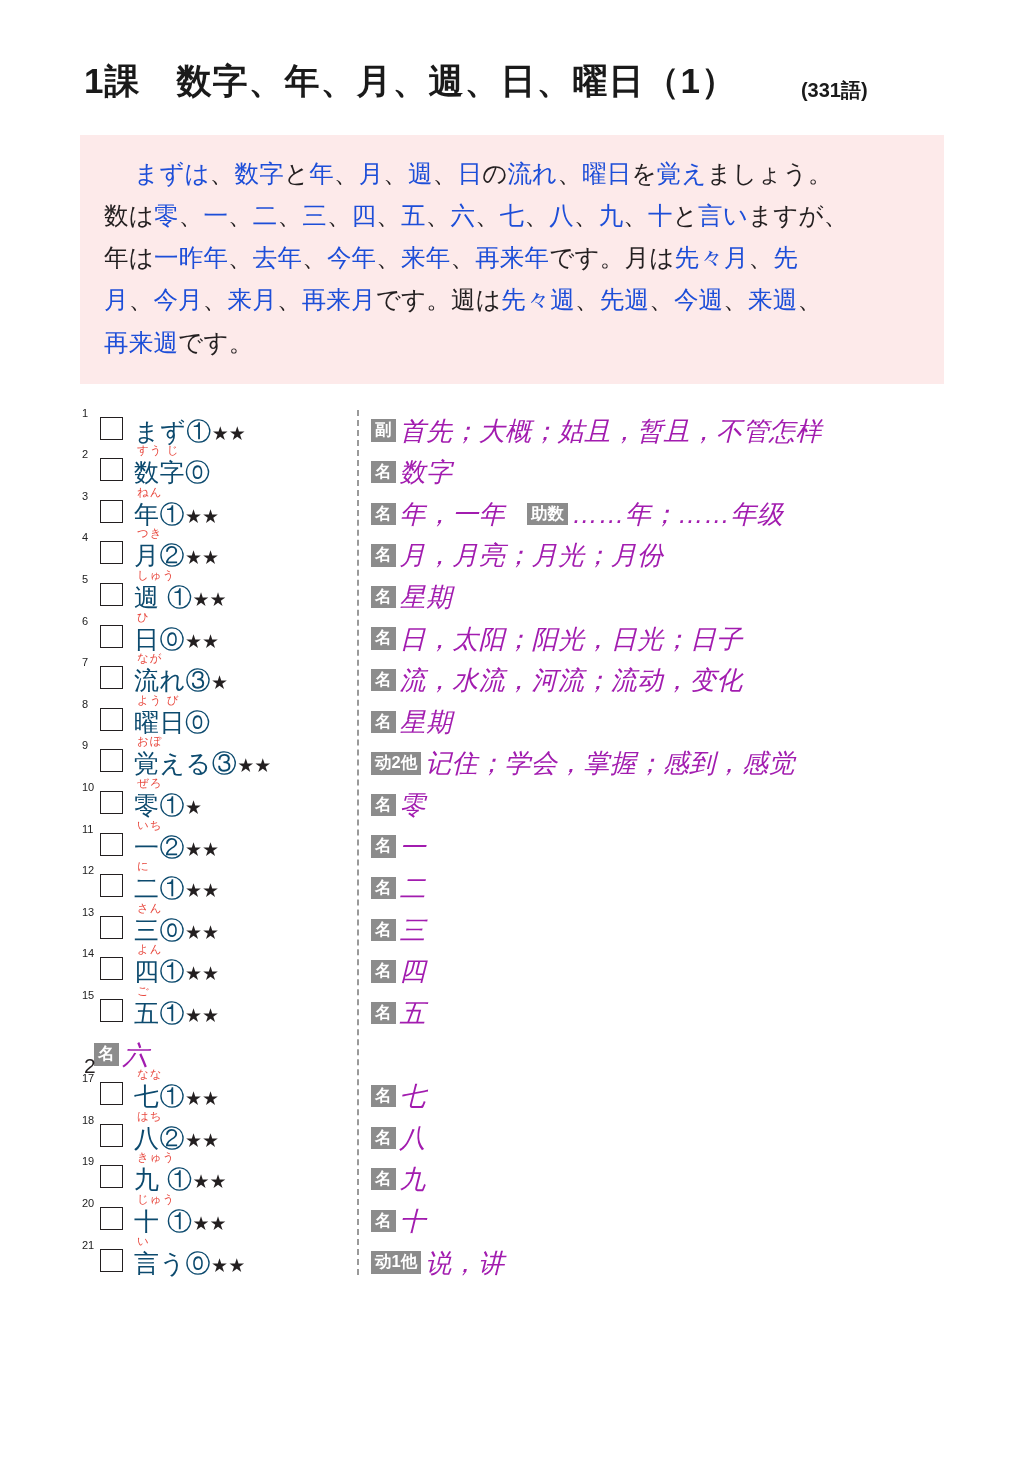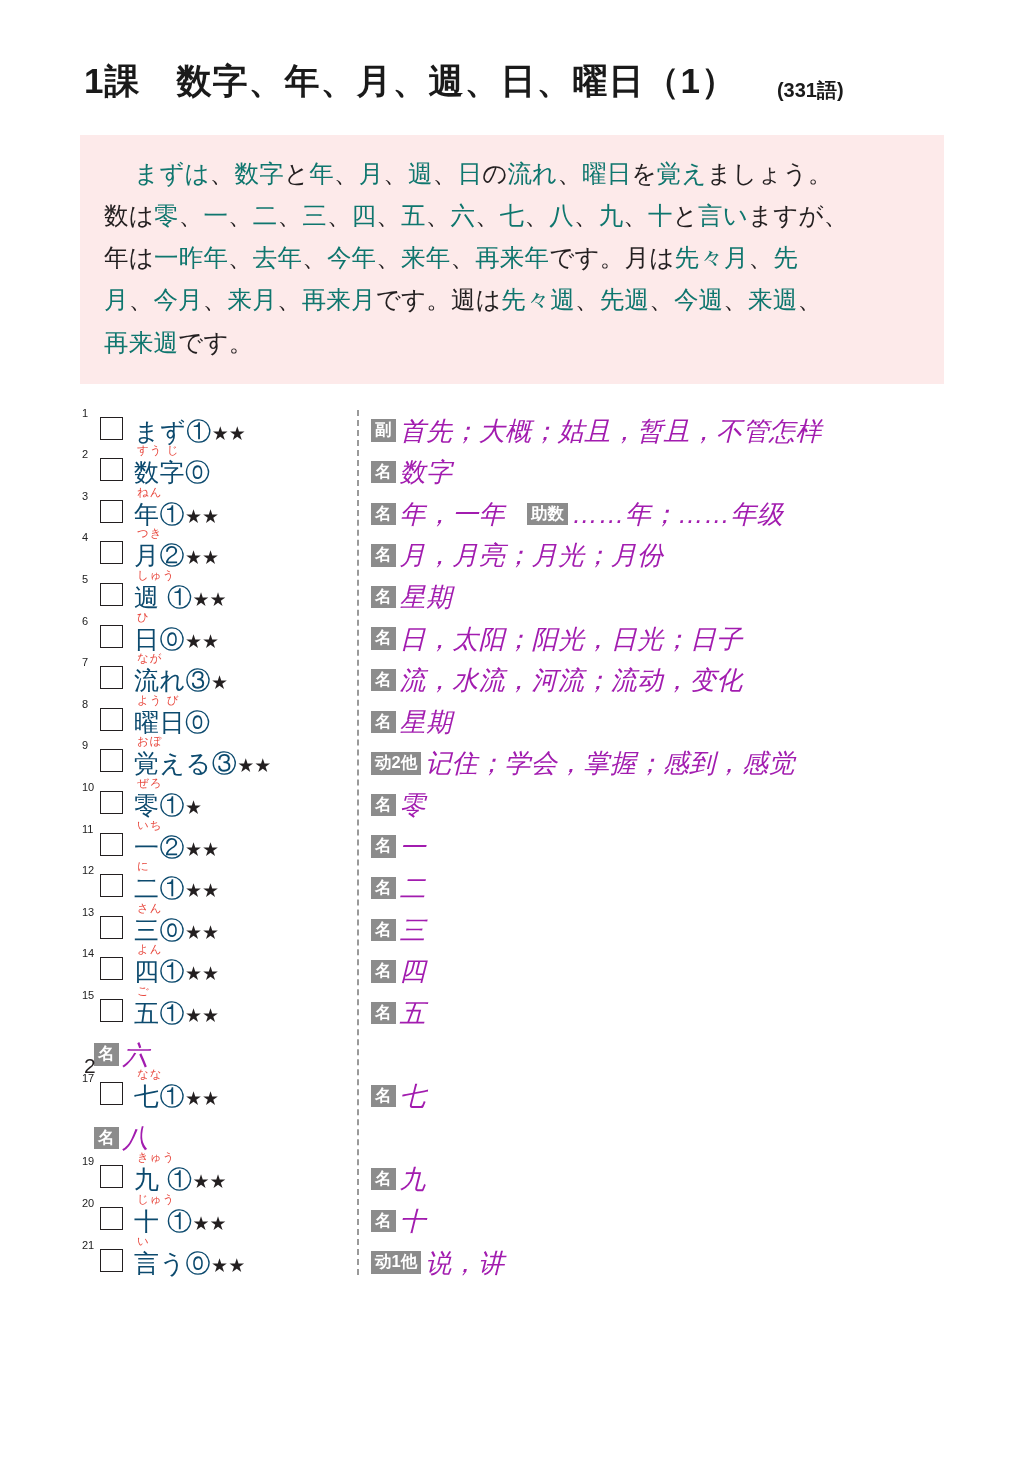--- a/index.html
+++ b/index.html
@@ -32,40 +32,40 @@
     padding-left: 4px;
   }
   .lesson-title {
     font-size: 35px;
     font-weight: bold;
     letter-spacing: 1px;
     color: #1a1a1a;
     white-space: nowrap;
   }
   .word-count {
-    margin-left: 40px;
+    margin-left: 64px;
     font-size: 20px;
     font-weight: bold;
     color: #1a1a1a;
     white-space: nowrap;
     position: relative;
     top: 4px;
   }
 
   
   .intro {
     margin-top: 30px;
     background: #fdeaea;
     padding: 18px 24px 20px 24px;
     font-size: 24.5px;
     line-height: 1.72;
     color: #231f20;
     letter-spacing: 0.2px;
   }
-  .intro .r { color: #0f766e; }
+  .intro .r { color: #1d4ed8; }
   .intro .indent { display: inline-block; width: 30px; }
 
   
   .list {
     margin-top: 22px;
     position: relative;
   }
   .divider {
     position: absolute;
     left: 277px;
@@ -397,20 +397,27 @@
             <span class="chk"></span>
           </div>
           <div class="word"><span class="kana">なな</span><span class="jp">七①</span><span class="stars">★★</span></div>
         </div>
         <div class="right">
           <span class="tag">名</span>
           <span class="gloss">七</span>
         </div>
       </div>
       <div class="row">
+        <div class="left">
+          <div class="num">18</div>
+          <div class="chkwrap">
+            <span class="chk"></span>
+          </div>
+          <div class="word"><span class="kana">はち</span><span class="jp">八②</span><span class="stars">★★</span></div>
+        </div>
         <div class="right">
           <span class="tag">名</span>
           <span class="gloss">八</span>
         </div>
       </div>
       <div class="row">
         <div class="left">
           <div class="num">19</div>
           <div class="chkwrap">
             <span class="chk"></span>

